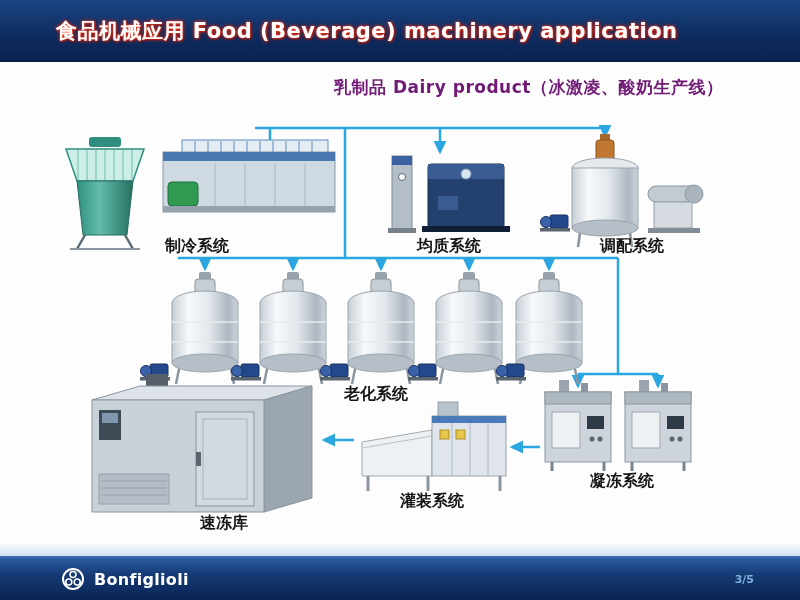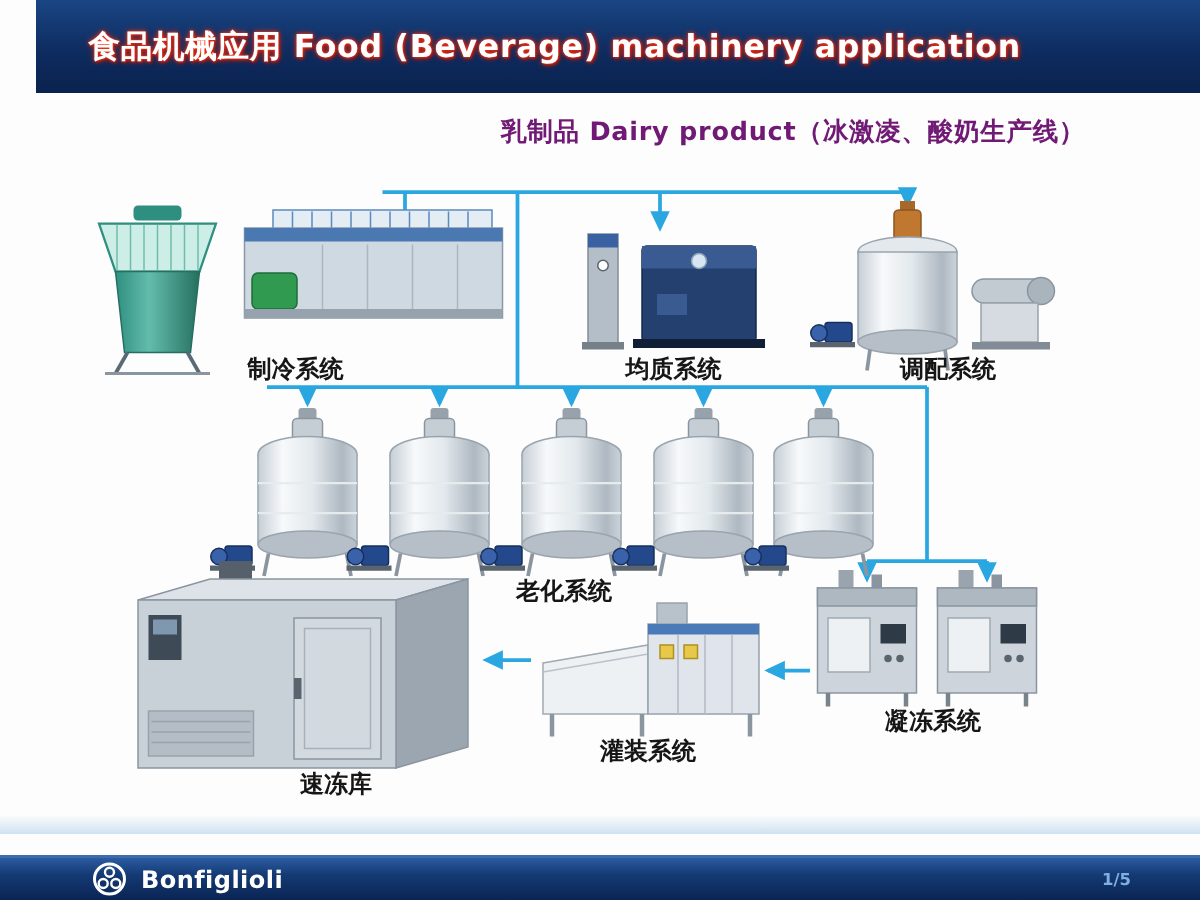--- a/index.html
+++ b/index.html
@@ -1,33 +1,33 @@
 <!DOCTYPE html>
 <html><head>
 <meta charset="utf-8">
 <style>
   html,body{margin:0;padding:0;background:#e9e9e9;}
   .slide{position:relative;width:800px;height:600px;background:#fdfdfd;overflow:hidden;
          font-family:"DejaVu Sans",sans-serif;}
   
   .header{position:absolute;top:0;left:0;right:0;height:62px;z-index:5;
           background:linear-gradient(180deg,#1a4684 0%,#0e2c60 55%,#0a224e 100%);
-          display:flex;align-items:center;padding-left:35px;box-sizing:border-box;margin-left:24px;}
+          display:flex;align-items:center;padding-left:56px;box-sizing:border-box;}
   .title{font-size:21px;font-weight:bold;color:#ffffff;letter-spacing:.5px;
          text-shadow:0 0 2px #ff3a20,0 0 4px #d42a10,1px 1px 2px #90100a;}
   
   .subtitle{position:absolute;top:76px;left:334px;z-index:4;
             font-size:17px;font-weight:bold;color:#701a75;letter-spacing:.5px;}
   
   .diagram{position:absolute;inset:0;z-index:1;}
   .dlabel{font:bold 16px "DejaVu Sans",sans-serif;fill:#161616;}
   
   .footer-fade{position:absolute;left:0;right:0;bottom:44px;height:13px;z-index:4;
                background:linear-gradient(180deg,rgba(214,230,244,0) 0%,#cfe2f2 100%);}
-  .footer{position:absolute;left:0;right:0;bottom:0;height:30px;z-index:5;
+  .footer{position:absolute;left:0;right:0;bottom:0;height:44px;z-index:5;
           background:linear-gradient(180deg,#2b5ba2 0%,#143a74 40%,#0a2454 100%);
           border-top:2px solid #3e6cab;box-sizing:border-box;
           display:flex;align-items:center;justify-content:space-between;
           padding:0 46px 0 60px;}
   .brand{display:flex;align-items:center;gap:8px;}
   .brand-name{color:#ffffff;font-weight:bold;font-size:16px;letter-spacing:.3px;}
   .page-num{color:#7fb0e2;font-size:11px;font-weight:bold;}
 </style>
 </head>
 <body>
@@ -242,16 +242,16 @@
   <div class="footer">
     <div class="brand">
       <svg width="26" height="26" viewBox="0 0 26 26">
         <circle cx="13" cy="13" r="10" fill="none" stroke="#ffffff" stroke-width="2"></circle>
         <circle cx="13" cy="8.5" r="3" fill="none" stroke="#ffffff" stroke-width="1.6"></circle>
         <circle cx="8.8" cy="16" r="3" fill="none" stroke="#ffffff" stroke-width="1.6"></circle>
         <circle cx="17.2" cy="16" r="3" fill="none" stroke="#ffffff" stroke-width="1.6"></circle>
       </svg>
       <span class="brand-name">Bonfiglioli</span>
     </div>
-    <span class="page-num">1/5</span>
+    <span class="page-num">3/5</span>
   </div>
 
 </div>
 
 </body></html>

